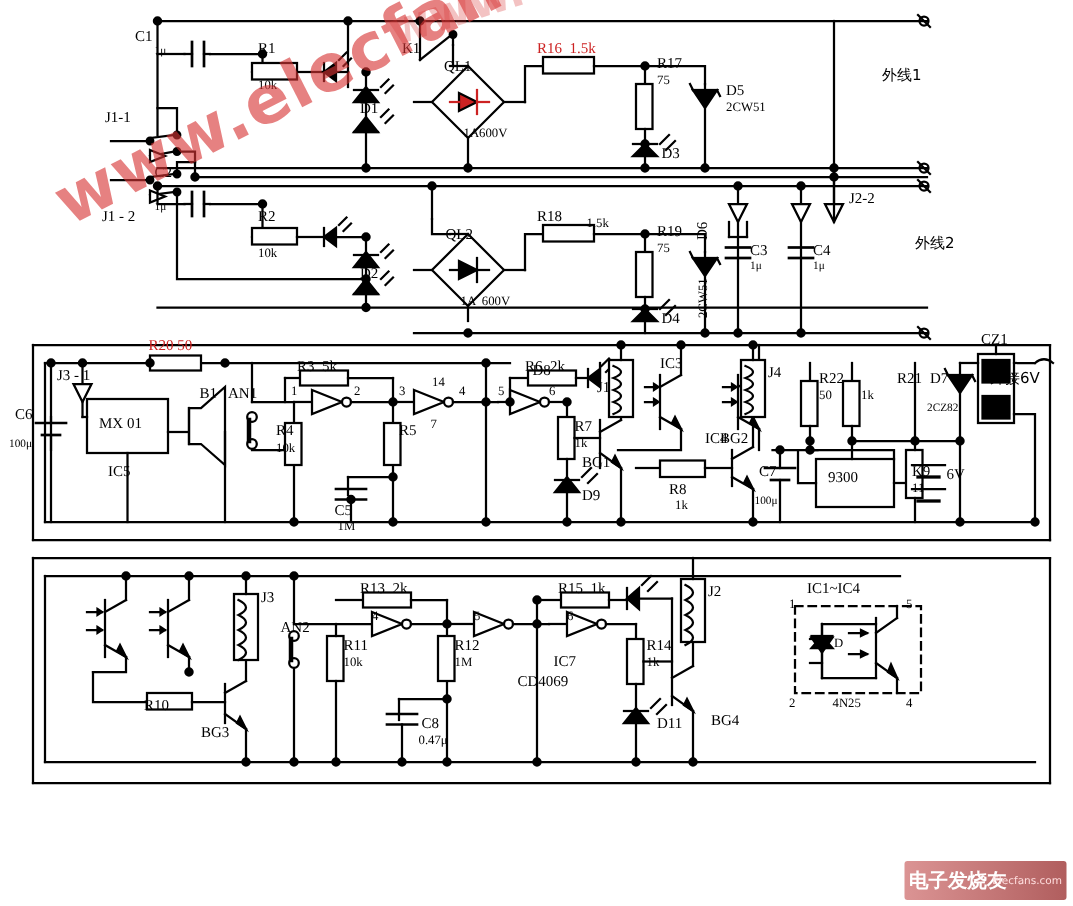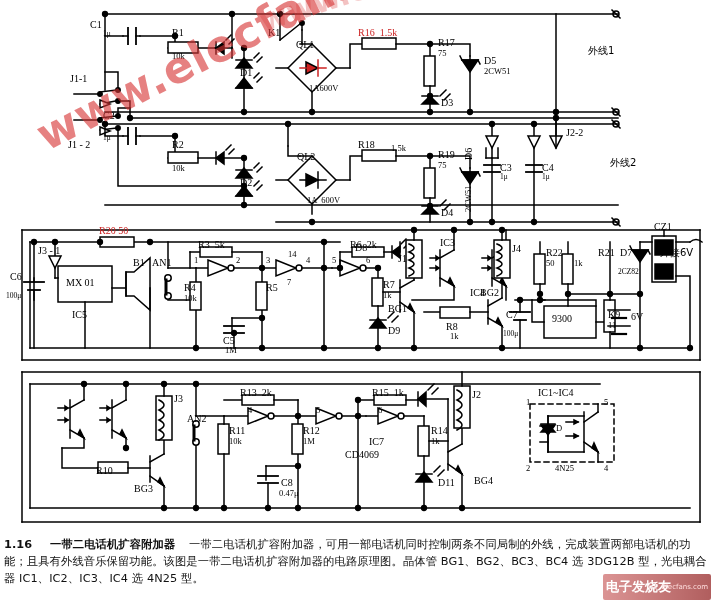--- a/index.html
+++ b/index.html
@@ -735,24 +735,19 @@
   <div class="lbl s" style="left:526px;top:398px">1</div>
   <div class="lbl s" style="left:604px;top:398px">5</div>
   <div class="lbl s" style="left:526px;top:464px">2</div>
   <div class="lbl s" style="left:604px;top:464px">4</div>
   <div class="lbl s" style="left:555px;top:464px">4N25</div>
   <div class="lbl s" style="left:556px;top:424px">D</div>
 
   <div id="wm">www.elecfans.com</div>
   <div id="wm2">www.elecfans.com</div>
 
-  <div id="caption">
-    <b>1.16</b>
-    <b style="margin-left:14px">一带二电话机扩容附加器</b>
-    <span style="margin-left:10px">一带二电话机扩容附加器，可用一部电话机同时控制两条不同局制的外线，完成装置两部电话机的功能；且具有外线音乐保留功能。该图是一带二电话机扩容附加器的电路原理图。晶体管 BG1、BG2、BC3、BC4 选 3DG12B 型，光电耦合器 IC1、IC2、IC3、IC4 选 4N25 型。</span>
-  </div>
 
   <div id="logo">
     <span class="t1">电子发烧友</span>
     <span class="t2">Elecfans.com</span>
   </div>
 
 </div>
 
 </body></html>

